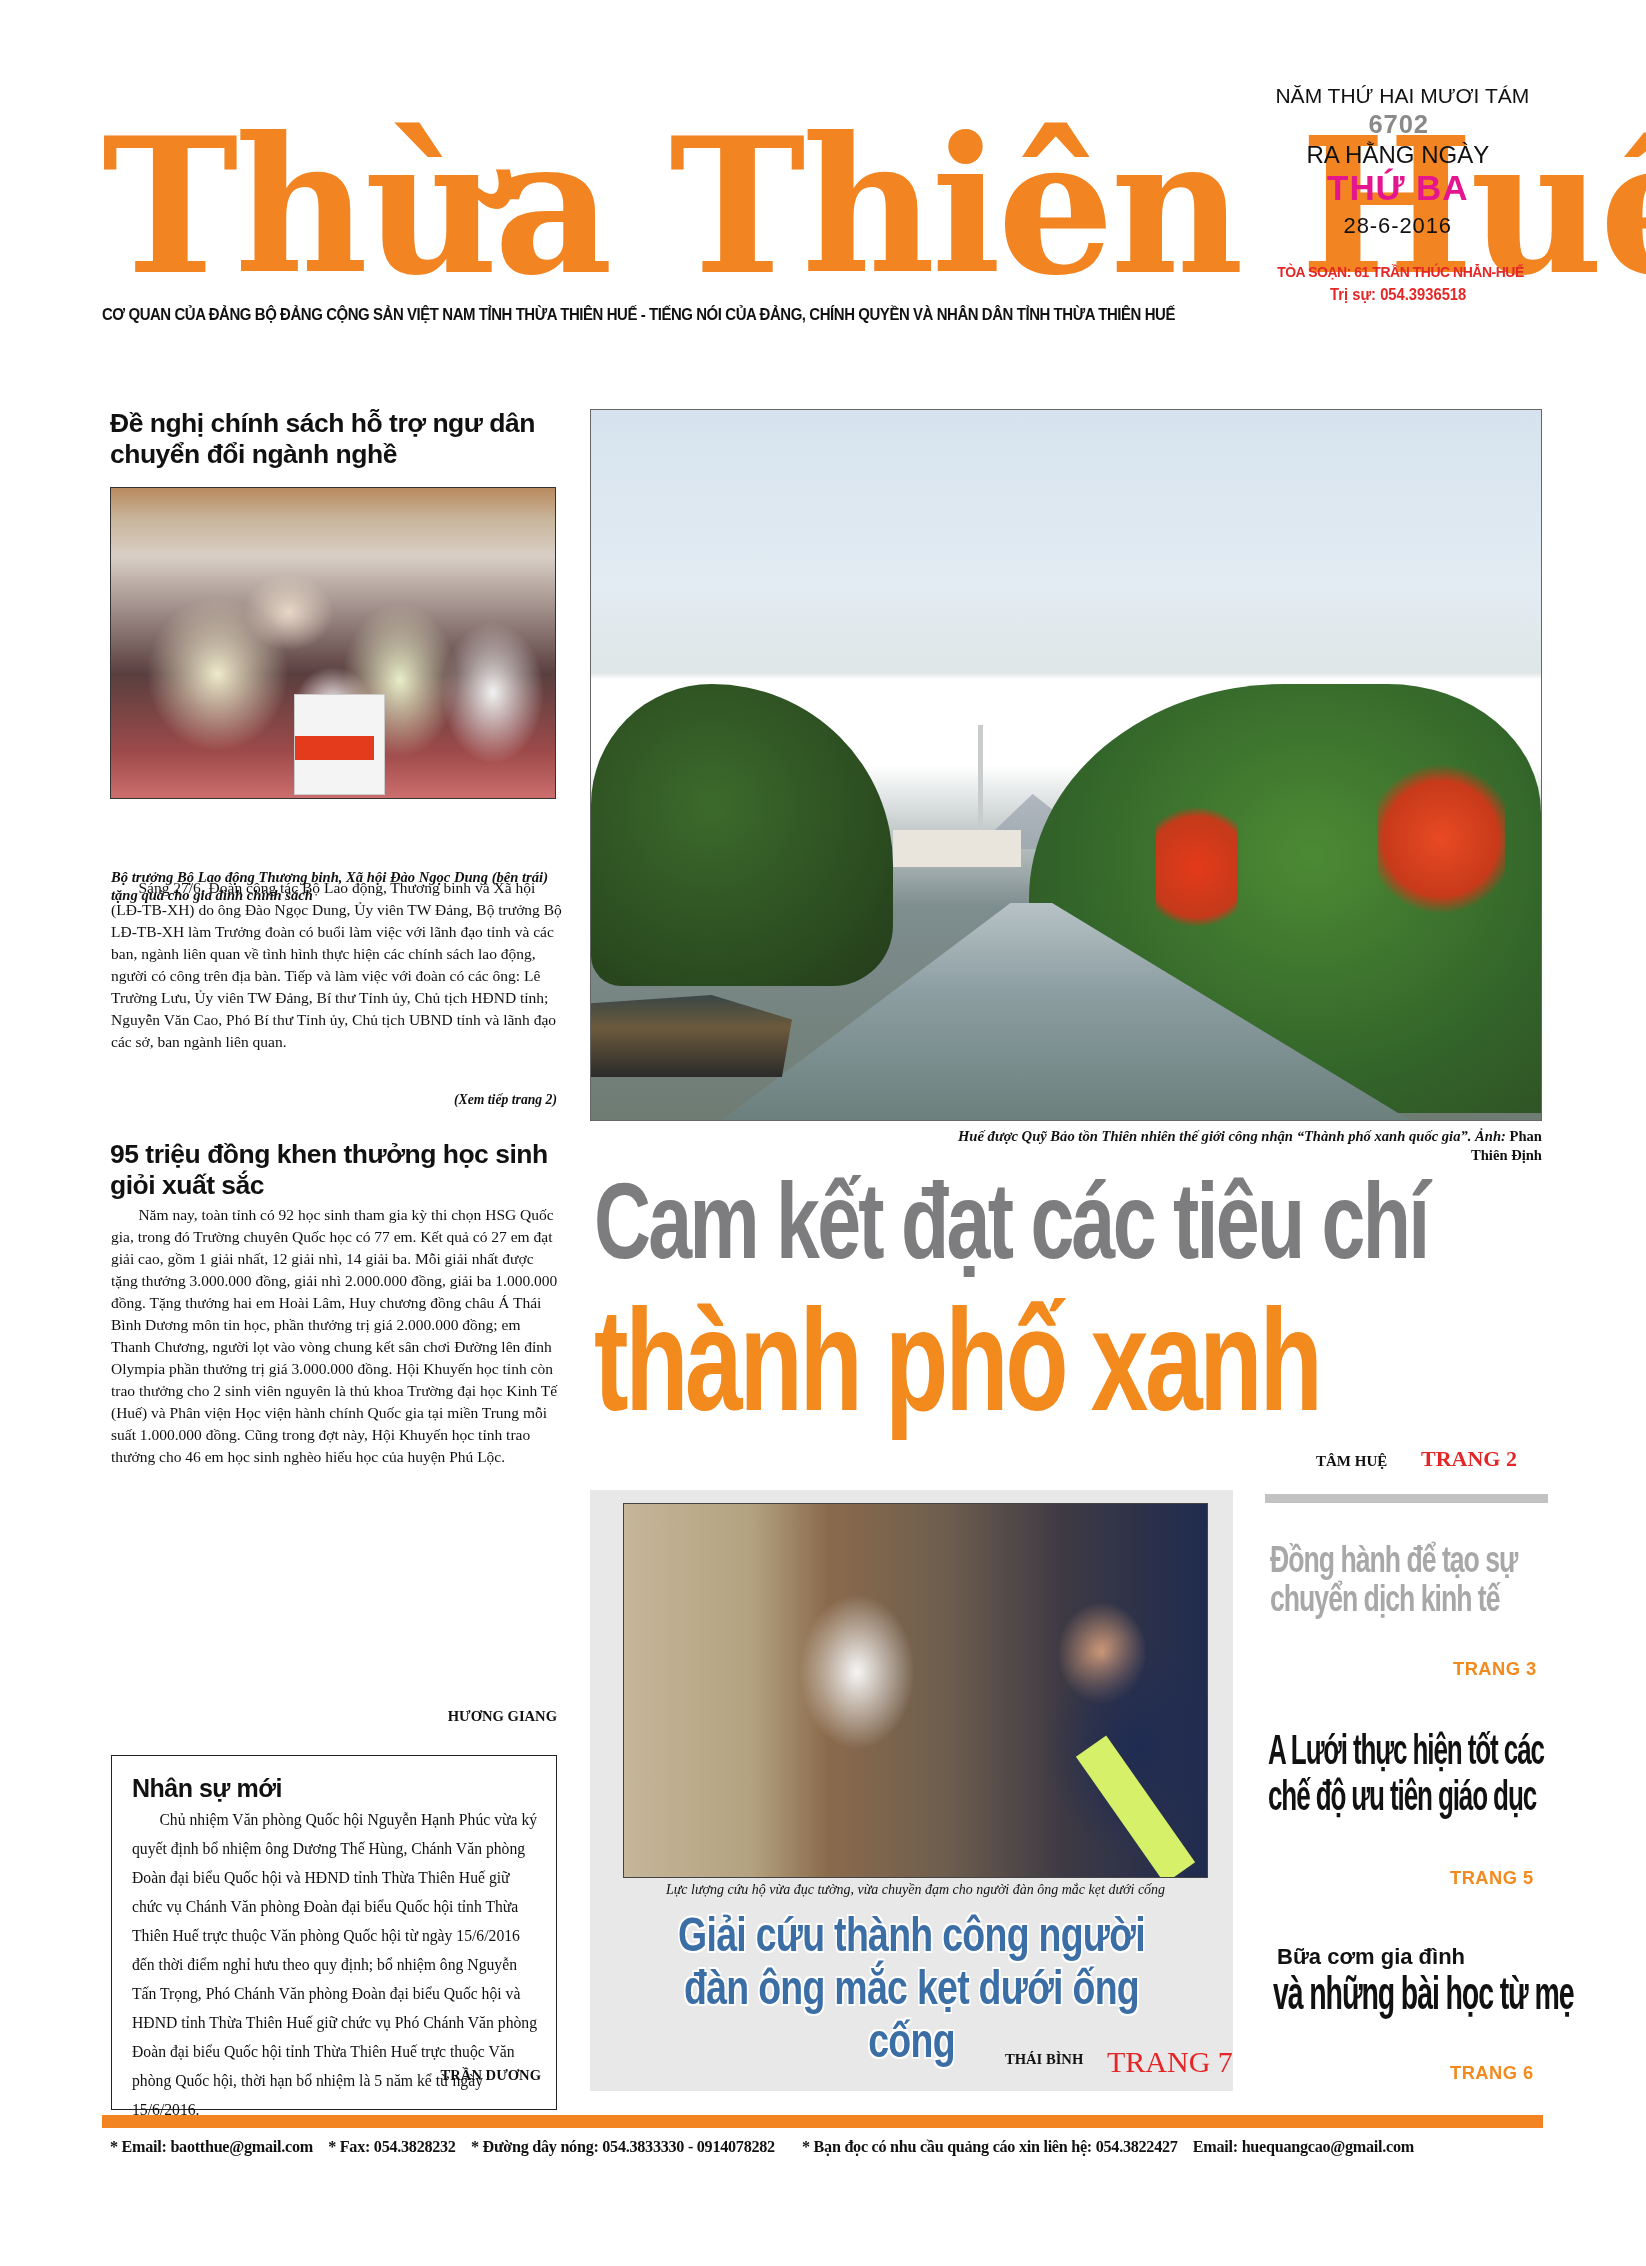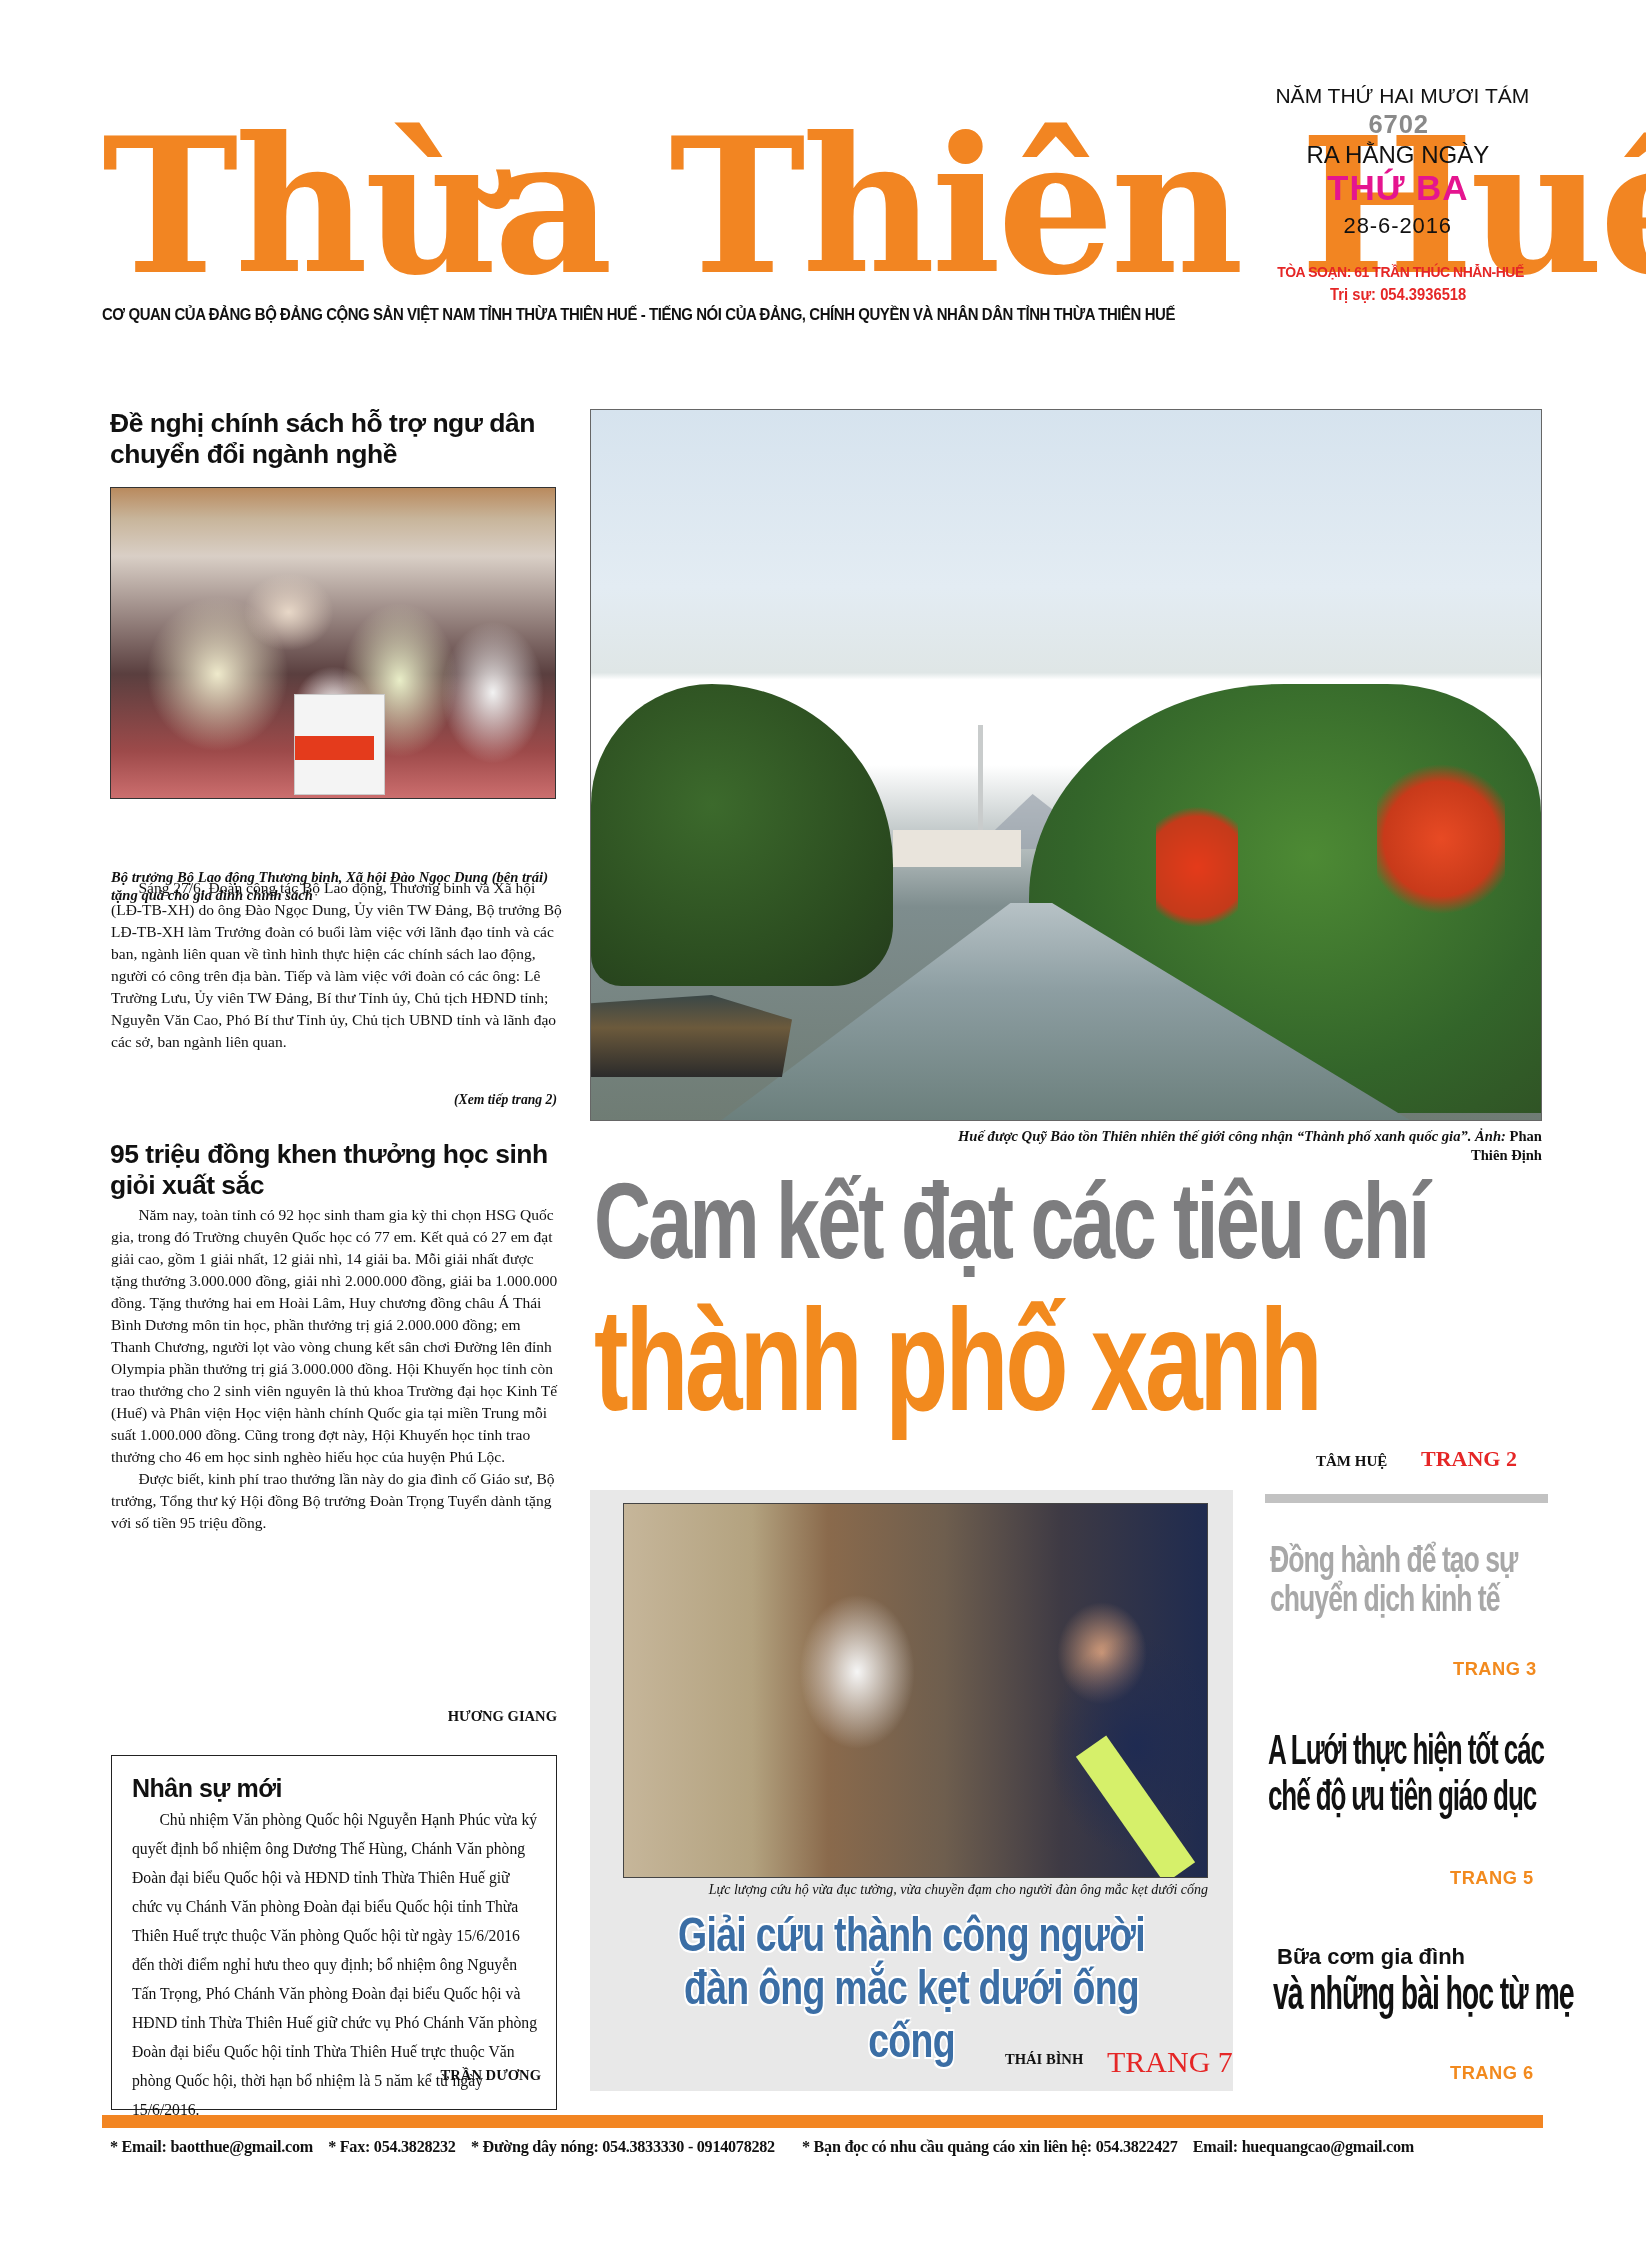--- a/index.html
+++ b/index.html
@@ -106,21 +106,21 @@
     .rescue-photo {
       left: 623px; top: 1503px; width: 585px; height: 375px; border: 0.9px solid #444;
       background:
         radial-gradient(ellipse 119px 146px at 88% 65%, #1f2b52 0%, transparent 75%),
         radial-gradient(ellipse 82px 110px at 40% 45%, #f6f6f6 0%, transparent 70%),
         radial-gradient(ellipse 64px 73px at 82% 40%, #d39c7a 0%, transparent 70%),
         linear-gradient(90deg, #c6b69a 0%, #b3a27f 22%, #8a6a4c 35%, #6e5e4e 55%, #3e3a44 75%, #1f2b4f 100%);
       overflow: hidden;
     }
     .rescue-stripe { position: absolute; left: 493px; top: 228px; width: 37px; height: 155px; background: #d6f06a; transform: rotate(-35deg); }
-    .rescue-caption { left: 623px; top: 1882px; width: 585px; text-align: right; font-style: italic; font-size: 14px; color: #111; }
+    .rescue-caption { left: 623px; top: 1882px; width: 585px; text-align: center; font-style: italic; font-size: 14px; color: #111; }
     .rescue-title {
       left: 599px; top: 1908px; width: 625px; text-align: center;
       font-family: "Liberation Sans", sans-serif; font-weight: bold; color: #3b6ea5;
       font-size: 48px; line-height: 53px; letter-spacing: -0.9px;
       text-shadow: 1.8px 1.8px 0 #fff, -1.8px -1.8px 0 #fff, 1.8px -1.8px 0 #fff, -1.8px 1.8px 0 #fff;
       transform: scaleX(0.78); transform-origin: center top;
     }
     .rescue-author { left: 1005px; top: 2051px; font-weight: bold; font-size: 14.6px; }
     .rescue-page { left: 1107px; top: 2045px; font-weight: normal; font-size: 30px; color: #e52626; }
 
@@ -165,21 +165,20 @@
 </div>
 <div class="abs caption-italic art1-caption">Bộ trưởng Bộ Lao động Thương binh, Xã hội Đào Ngọc Dung (bên trái) tặng quà cho gia đình chính sách</div>
 <div class="abs body-text art1-body">
   <p>Sáng 27/6, Đoàn công tác Bộ Lao động, Thương binh và Xã hội (LĐ-TB-XH) do ông Đào Ngọc Dung, Ủy viên TW Đảng, Bộ trưởng Bộ LĐ-TB-XH làm Trưởng đoàn có buổi làm việc với lãnh đạo tỉnh và các ban, ngành liên quan về tình hình thực hiện các chính sách lao động, người có công trên địa bàn. Tiếp và làm việc với đoàn có các ông: Lê Trường Lưu, Ủy viên TW Đảng, Bí thư Tỉnh ủy, Chủ tịch HĐND tỉnh; Nguyễn Văn Cao, Phó Bí thư Tỉnh ủy, Chủ tịch UBND tỉnh và lãnh đạo các sở, ban ngành liên quan.</p>
 </div>
 <div class="abs art1-more">(Xem tiếp trang 2)</div>
 
 <div class="abs headline-black art2-title">95 triệu đồng khen thưởng học sinh giỏi xuất sắc</div>
 <div class="abs body-text art2-body">
   <p>Năm nay, toàn tỉnh có 92 học sinh tham gia kỳ thi chọn HSG Quốc gia, trong đó Trường chuyên Quốc học có 77 em. Kết quả có 27 em đạt giải cao, gồm 1 giải nhất, 12 giải nhì, 14 giải ba. Mỗi giải nhất được tặng thưởng 3.000.000 đồng, giải nhì 2.000.000 đồng, giải ba 1.000.000 đồng. Tặng thưởng hai em Hoài Lâm, Huy chương đồng châu Á Thái Bình Dương môn tin học, phần thưởng trị giá 2.000.000 đồng;  em Thanh Chương, người lọt vào vòng chung kết sân chơi Đường lên đỉnh Olympia phần thưởng trị giá 3.000.000 đồng. Hội Khuyến học tỉnh còn trao thưởng cho 2 sinh viên nguyên là thủ khoa Trường đại học Kinh Tế (Huế) và Phân viện Học viện hành chính Quốc gia tại miền Trung mỗi suất 1.000.000 đồng. Cũng trong đợt này, Hội Khuyến học tỉnh trao thưởng cho 46 em học sinh nghèo hiếu học của huyện Phú Lộc.</p>
-  <p>Được biết, kinh phí trao thưởng lần này do gia đình cố Giáo sư, Bộ trưởng, Tổng thư ký Hội đồng Bộ trưởng Đoàn Trọng Tuyển dành tặng với số tiền 95 triệu đồng.</p>
 </div>
 <div class="abs art2-author">HƯƠNG GIANG</div>
 
 <div class="abs box3"></div>
 <div class="abs box3-title">Nhân sự mới</div>
 <div class="abs body-text box3-body">
   <p>Chủ nhiệm Văn phòng Quốc hội Nguyễn Hạnh Phúc vừa ký quyết định bổ nhiệm ông Dương Thế Hùng, Chánh Văn phòng Đoàn đại biểu Quốc hội và HĐND tỉnh Thừa Thiên Huế giữ chức vụ Chánh Văn phòng Đoàn đại biểu Quốc hội tỉnh Thừa Thiên Huế trực thuộc Văn phòng Quốc hội từ ngày 15/6/2016 đến thời điểm nghỉ hưu theo quy định; bổ nhiệm ông Nguyễn Tấn Trọng, Phó Chánh Văn phòng Đoàn đại biểu Quốc hội và HĐND tỉnh Thừa Thiên Huế giữ chức vụ Phó Chánh Văn phòng Đoàn đại biểu Quốc hội tỉnh Thừa Thiên Huế trực thuộc Văn phòng Quốc hội, thời hạn bổ nhiệm là 5 năm kể từ ngày 15/6/2016.</p>
 </div>
 <div class="abs box3-author">TRẦN DƯƠNG</div>
 

